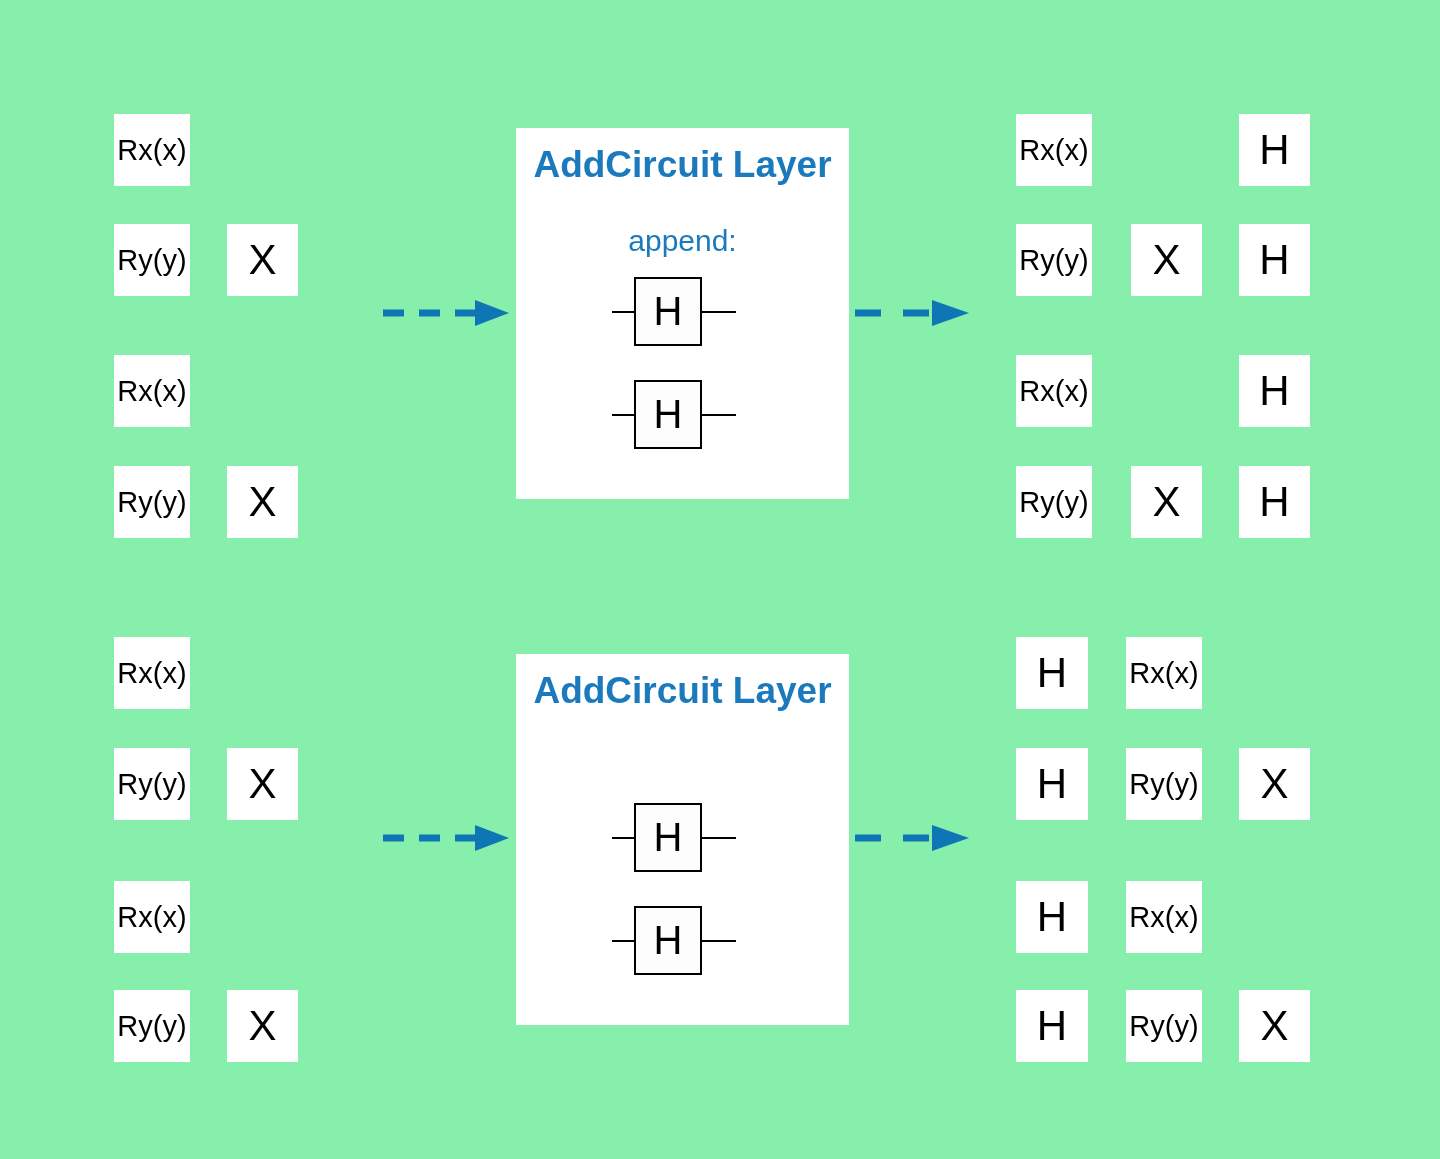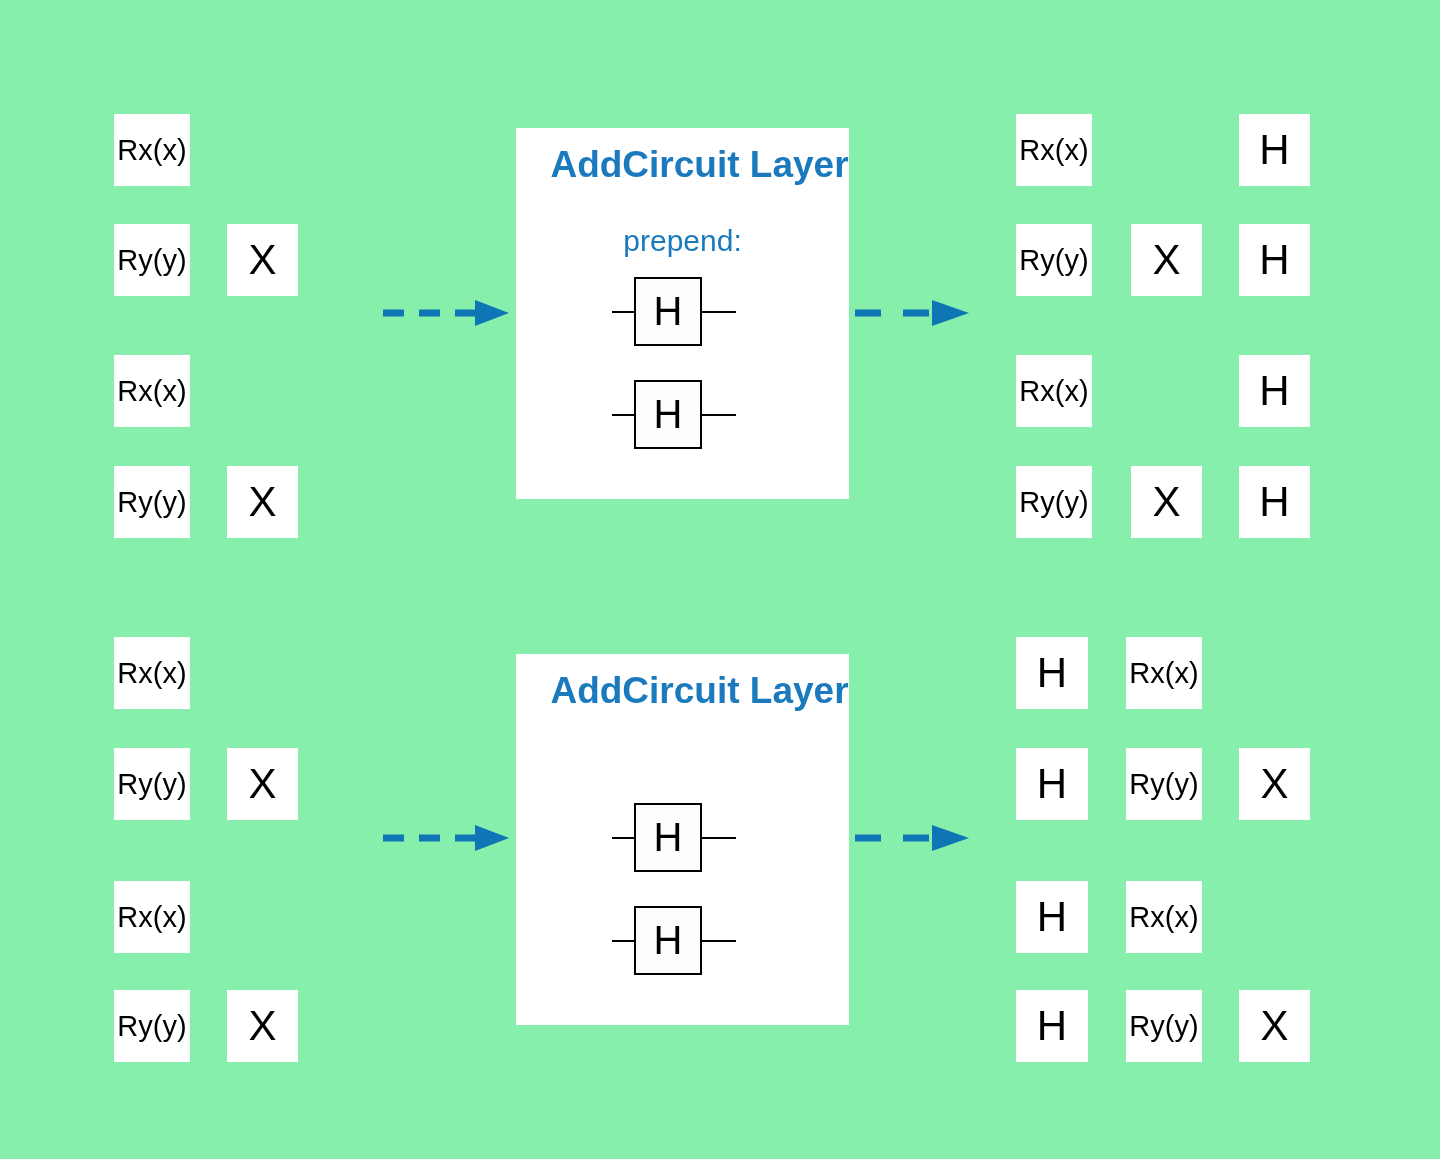--- a/index.html
+++ b/index.html
@@ -46,21 +46,20 @@
   .panel-title {
     position: absolute;
     top: 16px;
     left: 0;
     width: 100%;
     text-align: center;
     font-size: 37px;
     font-weight: bold;
     color: #1b7abd;
     white-space: nowrap;
-    padding-left: 17px;
   }
   .panel-mode {
     position: absolute;
     top: 96px;
     left: 0;
     width: 100%;
     text-align: center;
     font-size: 30px;
     color: #1b7abd;
     white-space: nowrap;
@@ -111,21 +110,21 @@
     </div>
   <div class="gate" style="left:114px;top:466px">
       <span>Ry(y)</span>
     </div>
   <div class="gate letter" style="left:227px;top:466px">
       <span>X</span>
     </div>
 
   <div class="panel" style="top:128px">
     <div class="panel-title">AddCircuit Layer</div>
-    <div class="panel-mode">prepend:</div>
+    <div class="panel-mode">append:</div>
     <span class="stub left" style="top:183px"></span>
     <div class="mini-gate" style="top:149px">
         <span>H</span>
       </div>
     <span class="stub right" style="top:183px"></span>
     <span class="stub left" style="top:286px"></span>
     <div class="mini-gate" style="top:252px">
         <span>H</span>
       </div>
     <span class="stub right" style="top:286px"></span>

